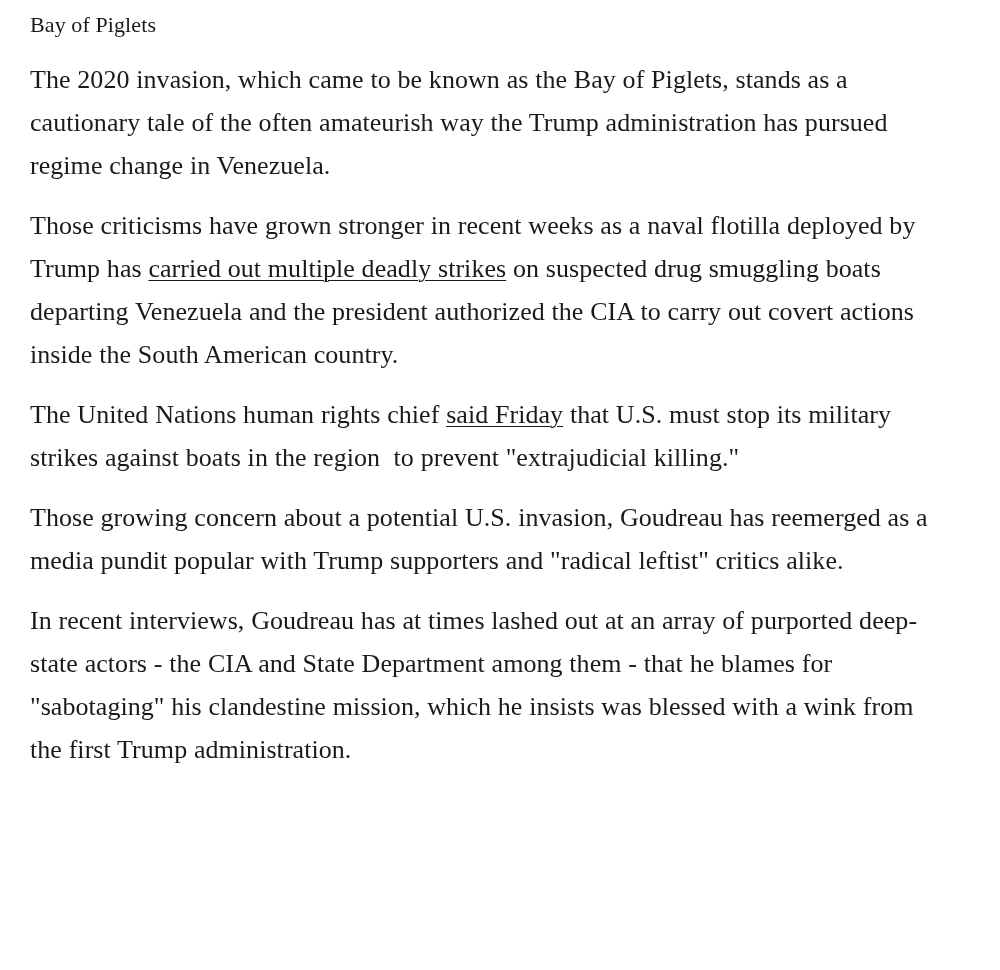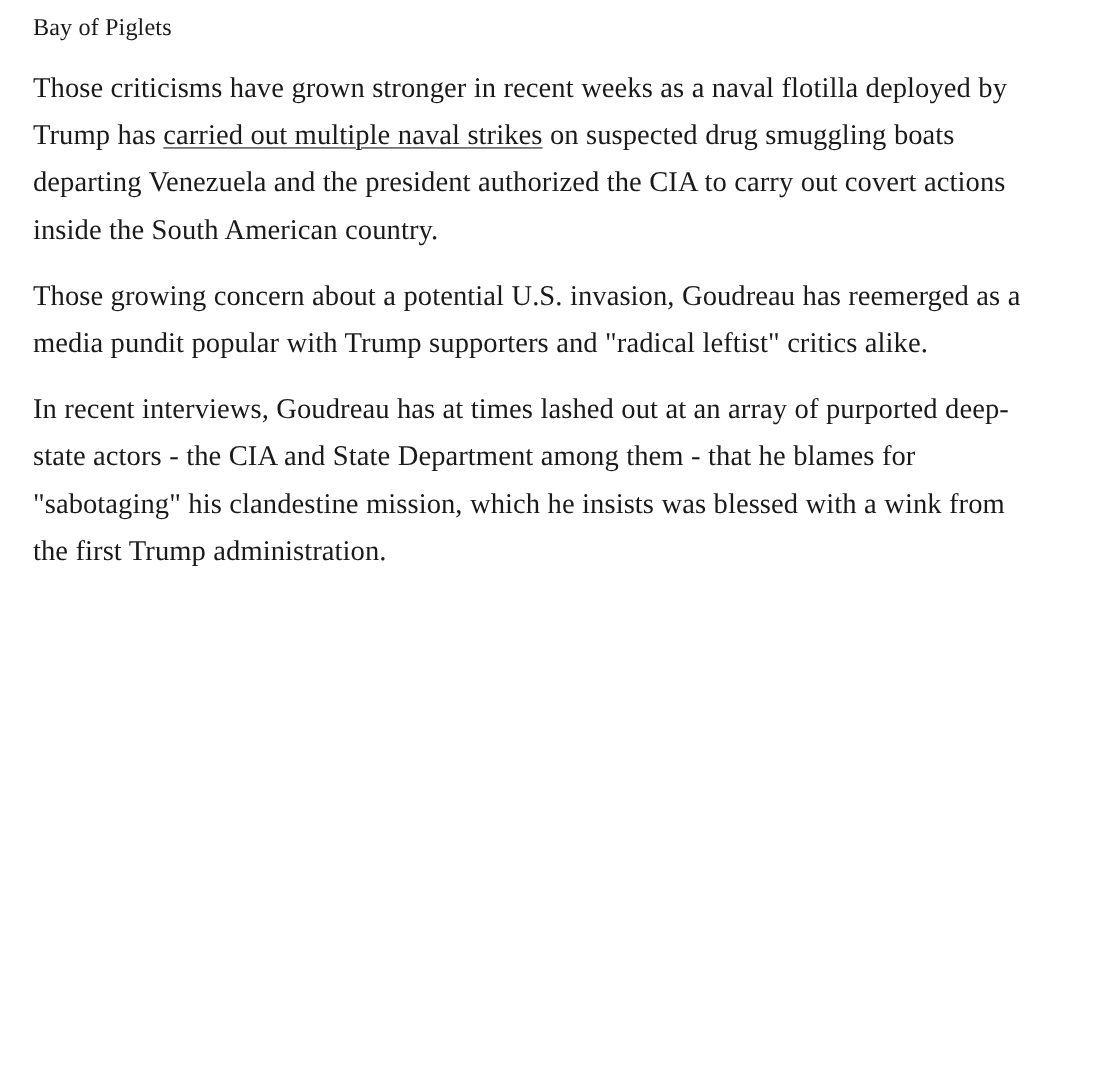--- a/index.html
+++ b/index.html
@@ -50,25 +50,31 @@
   }
   .ws { white-space: pre-wrap; }
 </style>
 </head>
 <body>
 
 <div id="article">
 
   <h2 class="subhead">Bay of Piglets</h2>
 
+  <p class="para">
+    <span class="ws">The 2020 invasion, which came to be known as the Bay of Piglets, stands as a cautionary tale of the often amateurish way the Trump administration has pursued regime change in Venezuela.</span>
+  </p>
 
   <p class="para">
-    <span class="ws">Those criticisms have grown stronger in recent weeks as a naval flotilla deployed by Trump has </span><a class="inline-link" href="#">carried out multiple naval strikes</a><span class="ws"> on suspected drug smuggling boats departing Venezuela and the president authorized the CIA to carry out covert actions inside the South American country.</span>
+    <span class="ws">Those criticisms have grown stronger in recent weeks as a naval flotilla deployed by Trump has </span><a class="inline-link" href="#">carried out multiple deadly strikes</a><span class="ws"> on suspected drug smuggling boats departing Venezuela and the president authorized the CIA to carry out covert actions inside the South American country.</span>
   </p>
 
+  <p class="para">
+    <span class="ws">The United Nations human rights chief </span><a class="inline-link" href="#">said Friday</a><span class="ws"> that U.S. must stop its military strikes against boats in the region  to prevent "extrajudicial killing."</span>
+  </p>
 
   <p class="para">
     <span class="ws">Those growing concern about a potential U.S. invasion, Goudreau has reemerged as a media pundit popular with Trump supporters and "radical leftist" critics alike.</span>
   </p>
 
   <p class="para">
     <span class="ws">In recent interviews, Goudreau has at times lashed out at an array of purported deep-state actors - the CIA and State Department among them - that he blames for "sabotaging" his clandestine mission, which he insists was blessed with a wink from the first Trump administration.</span>
   </p>
 
 </div>

